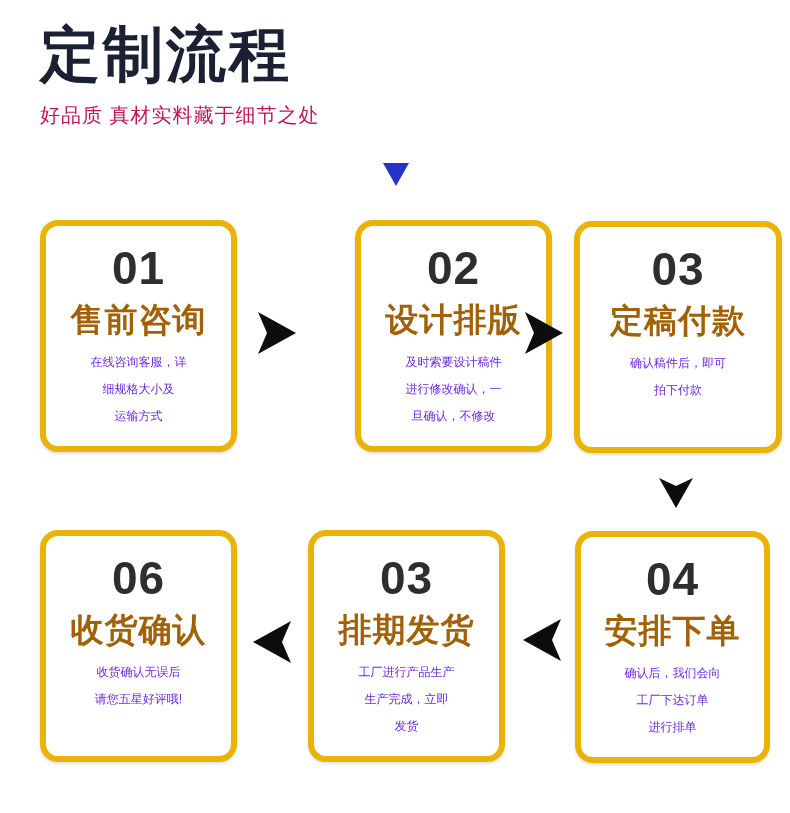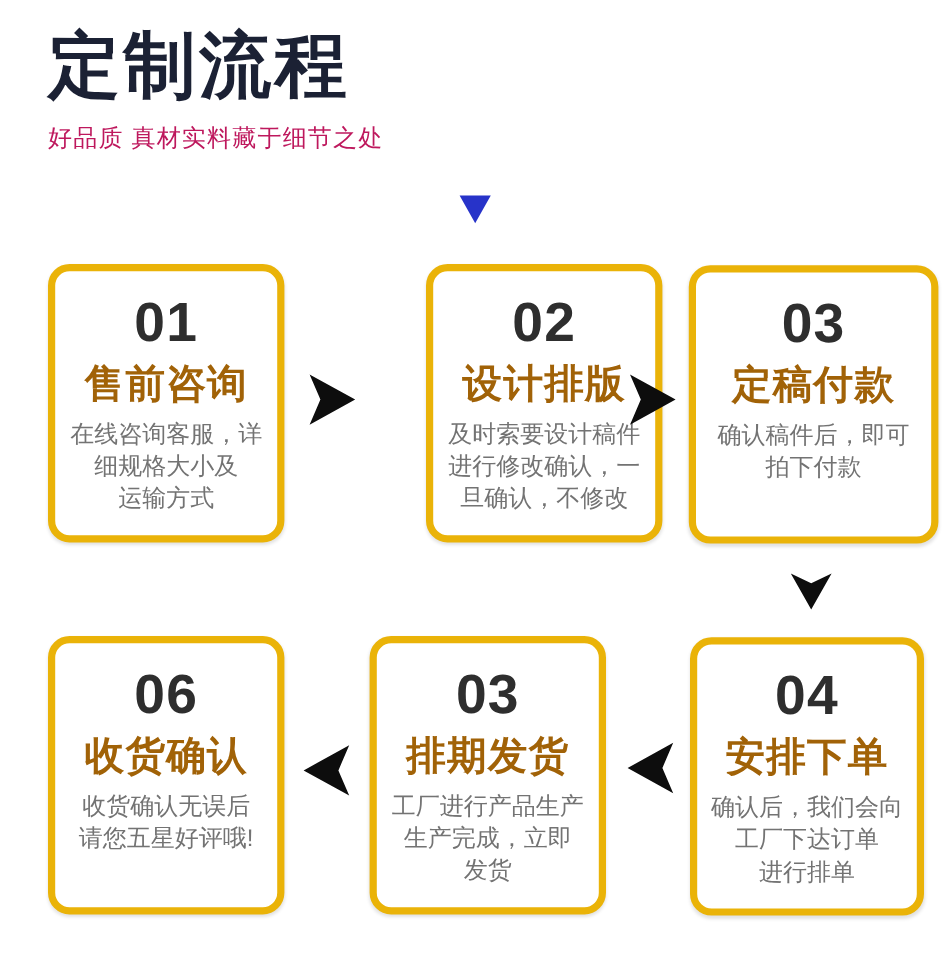--- a/index.html
+++ b/index.html
@@ -67,22 +67,22 @@
   .card-title {
     margin-top: 6px;
     font-size: 33px;
     font-weight: 700;
     color: #a16207;
     line-height: 40px;
     letter-spacing: 1px;
   }
   .card-desc {
     margin-top: 9px;
-    font-size: 20px;
-    color: #737373;
+    font-size: 12px;
+    color: #6d28d9;
     line-height: 27px;
     white-space: pre-line;
   }
 
   .pos-1 { left: 40px;  top: 220px; }
   .pos-2 { left: 308px; top: 220px; margin-left: 47px; }
   .pos-3 { left: 574px; top: 221px; width: 208px; }
   .pos-4 { left: 575px; top: 531px; width: 195px; text-align: center; }
   .pos-5 { left: 308px; top: 530px; }
   .pos-6 { left: 40px;  top: 530px; }

